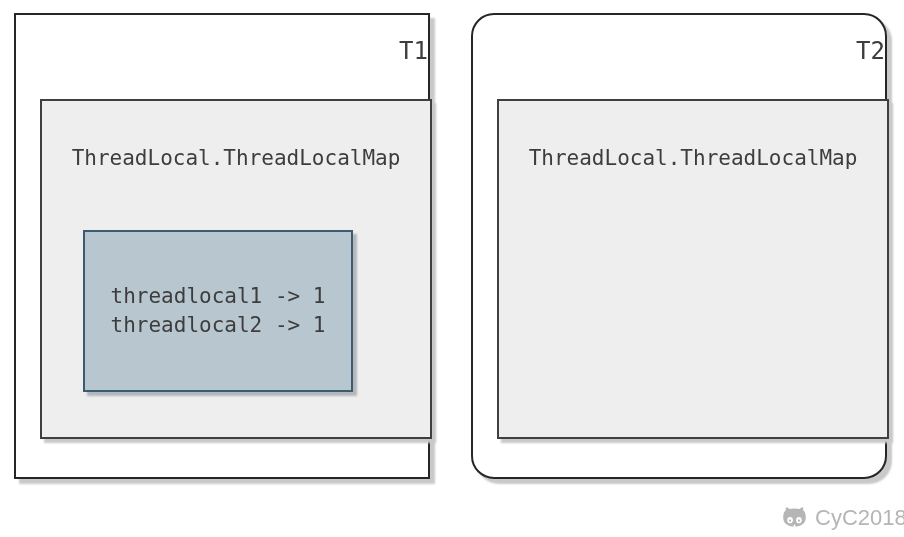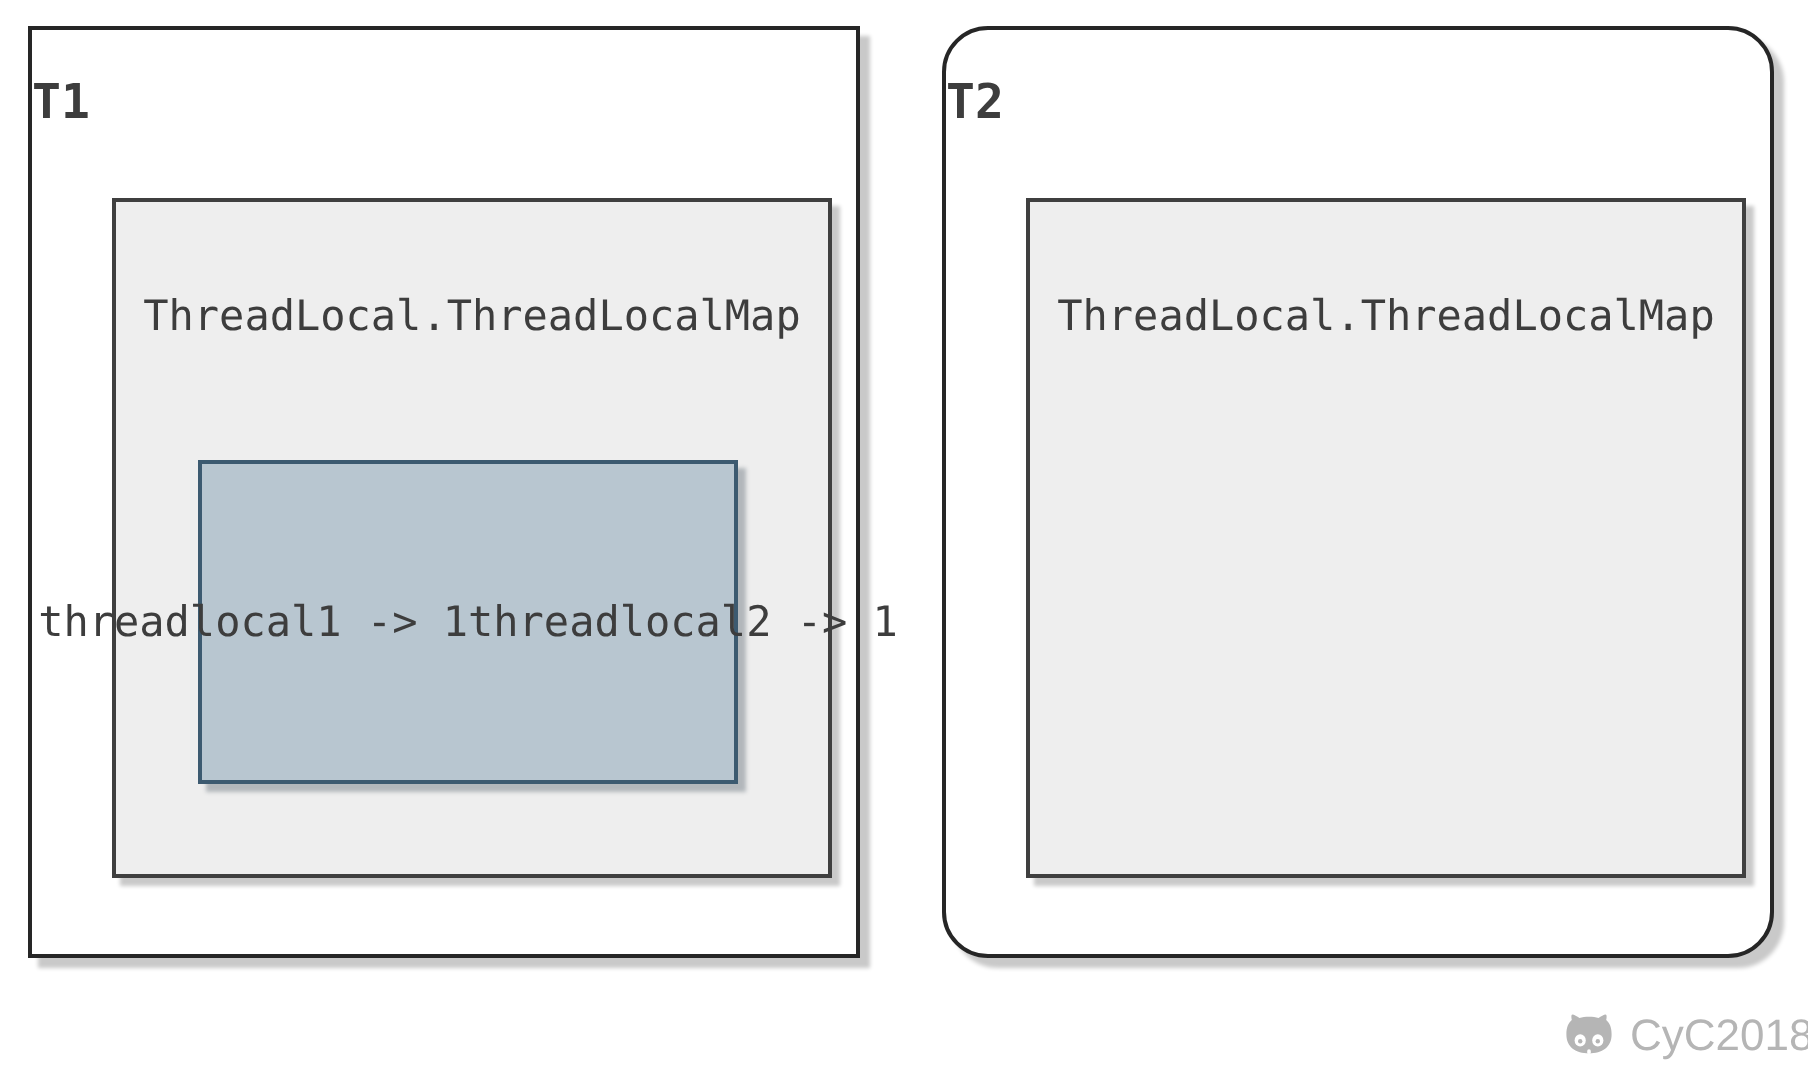--- a/index.html
+++ b/index.html
@@ -26,51 +26,51 @@
     top:13px;
     width:416px; height:466px;
     background:#ffffff;
     border:2px solid var(--panel-border);
     box-shadow:5px 5px 2px var(--shadow);
   }
   .thread-panel.left{ left:14px; }
   .thread-panel.right{ left:471px;border-radius:23px; }
   .thread-title{
     margin:23px 0 0 0;
-    text-align:left;
+    text-align:right;
     font-size:24px;
-    font-weight:bold;
+    font-weight:normal;
     line-height:26px;
     color:var(--text);
   }
   .map-box{
     position:absolute;
-    left:40px; top:84px;
-    width:360px; height:340px;
+    left:24px; top:84px;
+    width:392px; height:340px;
     background:var(--map-fill);
     border:2px solid var(--map-border);
     box-shadow:4px 4px 2px var(--shadow);
   }
   .map-label{
     margin-top:44px;
     text-align:center;
     font-size:21px;
     line-height:27px;
     color:var(--text);
     white-space:nowrap;
   }
   .value-box{
     position:absolute;
     left:41px; top:129px;
     width:270px; height:162px;
     background:var(--value-fill);
     border:2px solid var(--value-border);
     box-shadow:4px 4px 2px #b2b7bb;
     display:flex;
-    flex-direction:row;
+    flex-direction:column;
     justify-content:center;
     align-items:center;
   }
   .entry{
     font-size:21px;
     line-height:29px;
     color:var(--text);
     white-space:pre;
   }
   .watermark{

